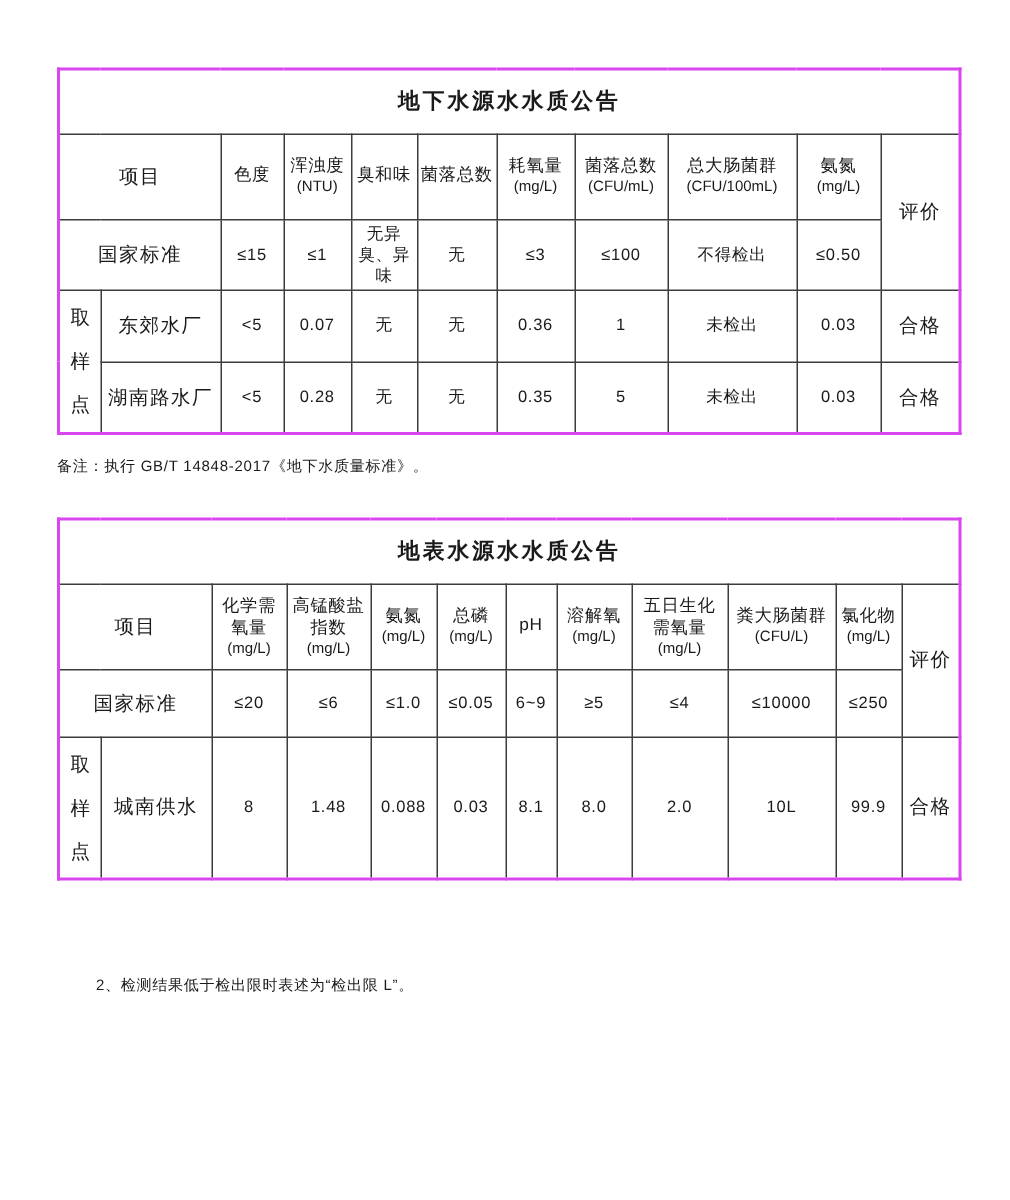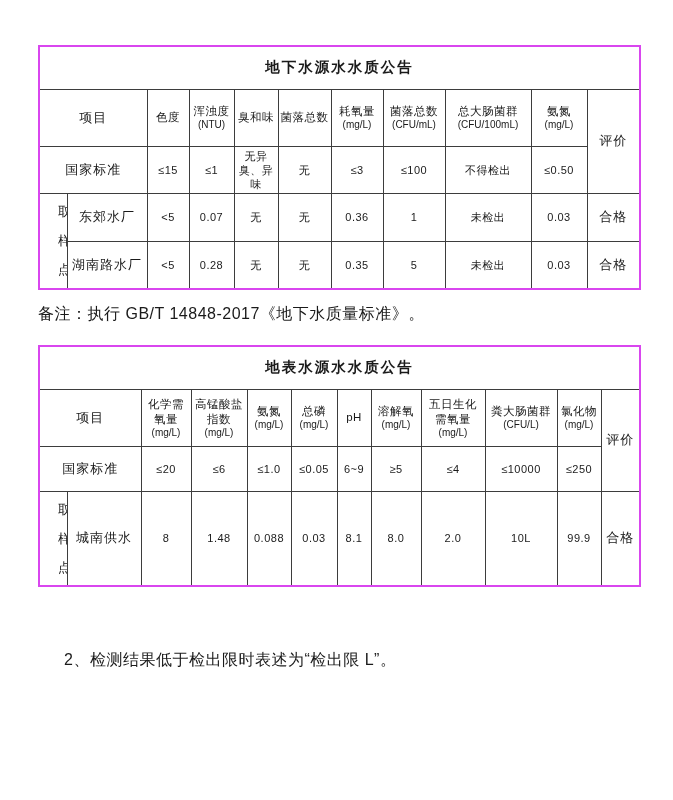--- a/index.html
+++ b/index.html
@@ -44,27 +44,27 @@
     font-weight: bold;
     letter-spacing: 2px;
   }
   .lbl { font-size: 13px; letter-spacing: 1px; }
   .hd-n { display: block; font-size: 11.5px; line-height: 15px; letter-spacing: 0.5px; }
   .hd-u { display: block; font-size: 10px;   line-height: 12px; letter-spacing: 0; }
   .val { font-size: 11px; letter-spacing: 0.5px; line-height: 14px; }
   .vlabel {
     font-size: 13px;
     line-height: 29px;
-    padding: 0 18px;
+    padding: 0 7px;
     word-break: break-all;
   }
   .note {
     position: absolute;
     left: 38px;
-    font-size: 16px;
+    font-size: 10px;
     letter-spacing: 0.5px;
     white-space: pre;
   }
   .note-1 { top: 304px; }
   .note-2a { top: 617px; }
   .note-2b { top: 650px; margin-left: 26px; }
 </style>
 </head>
 <body>
 

